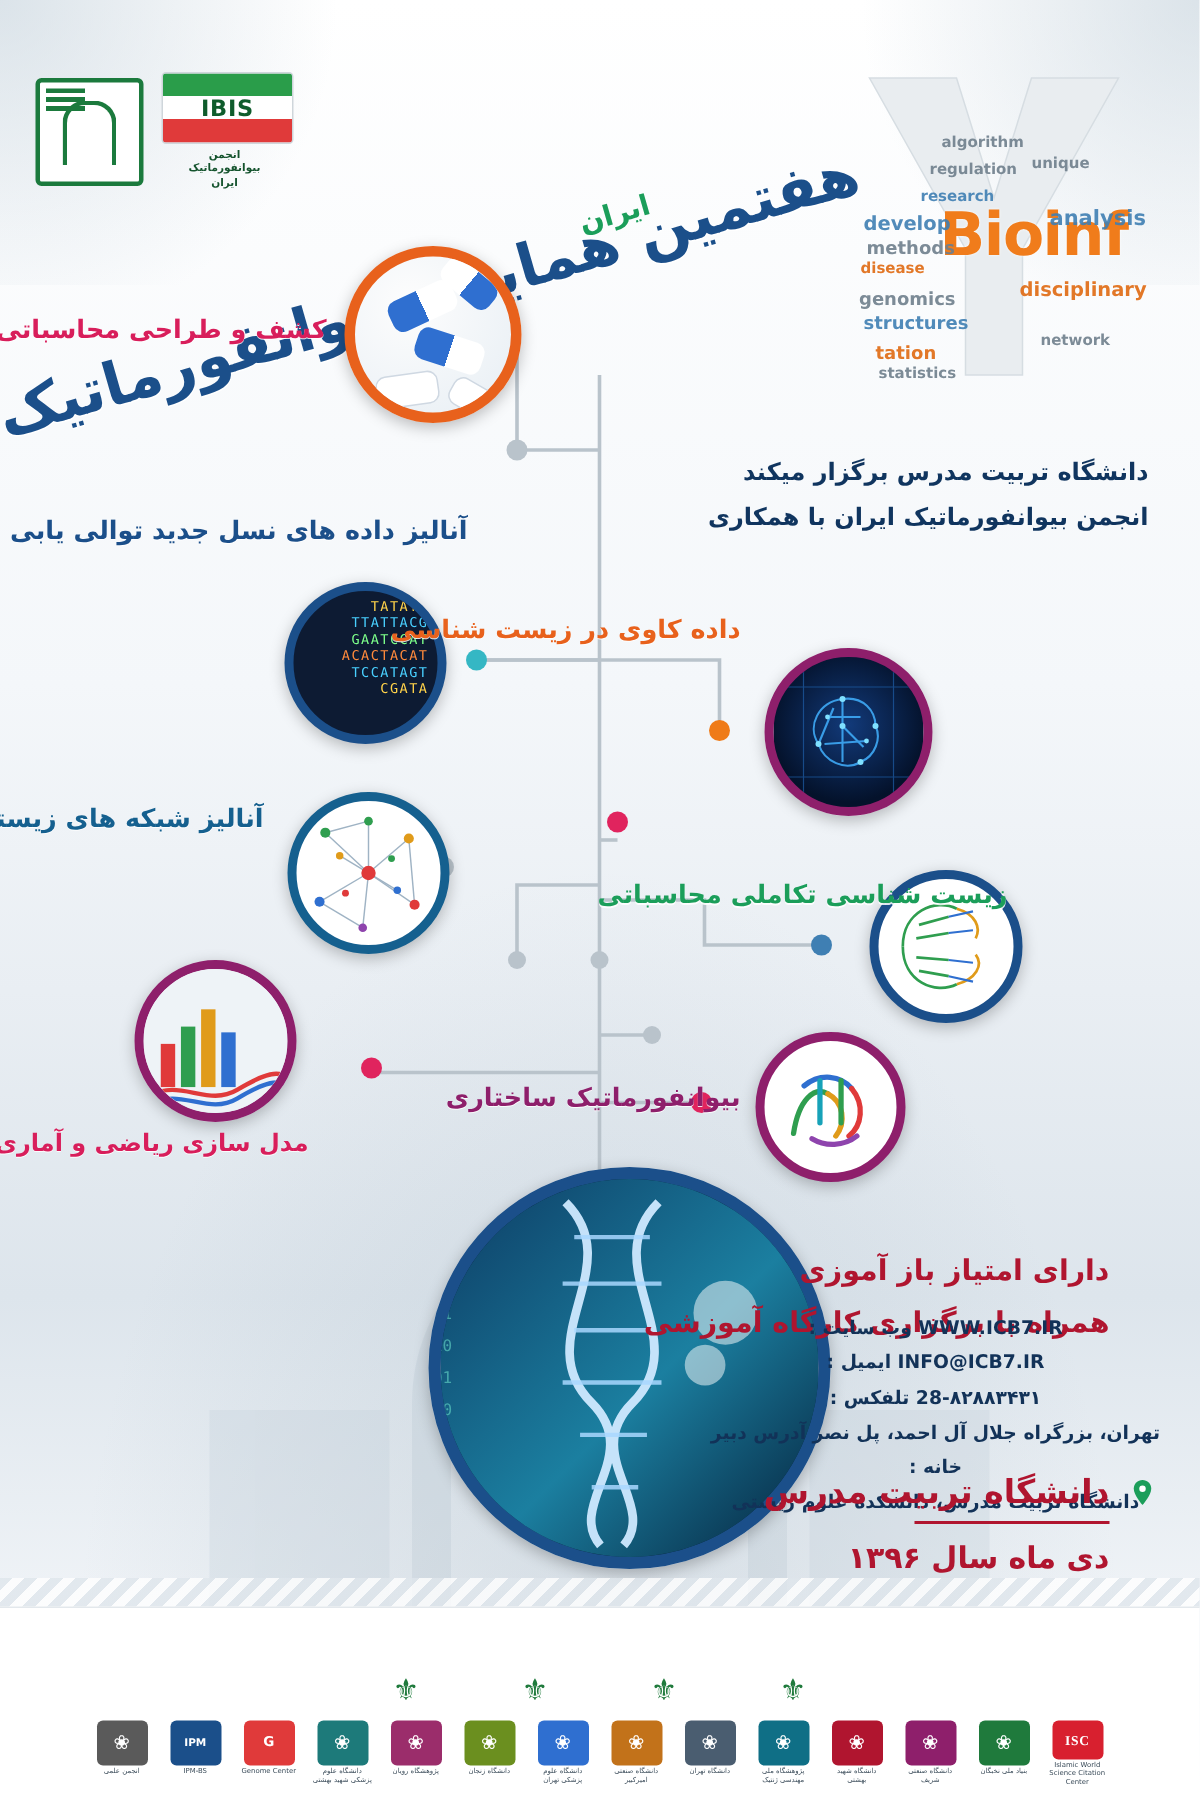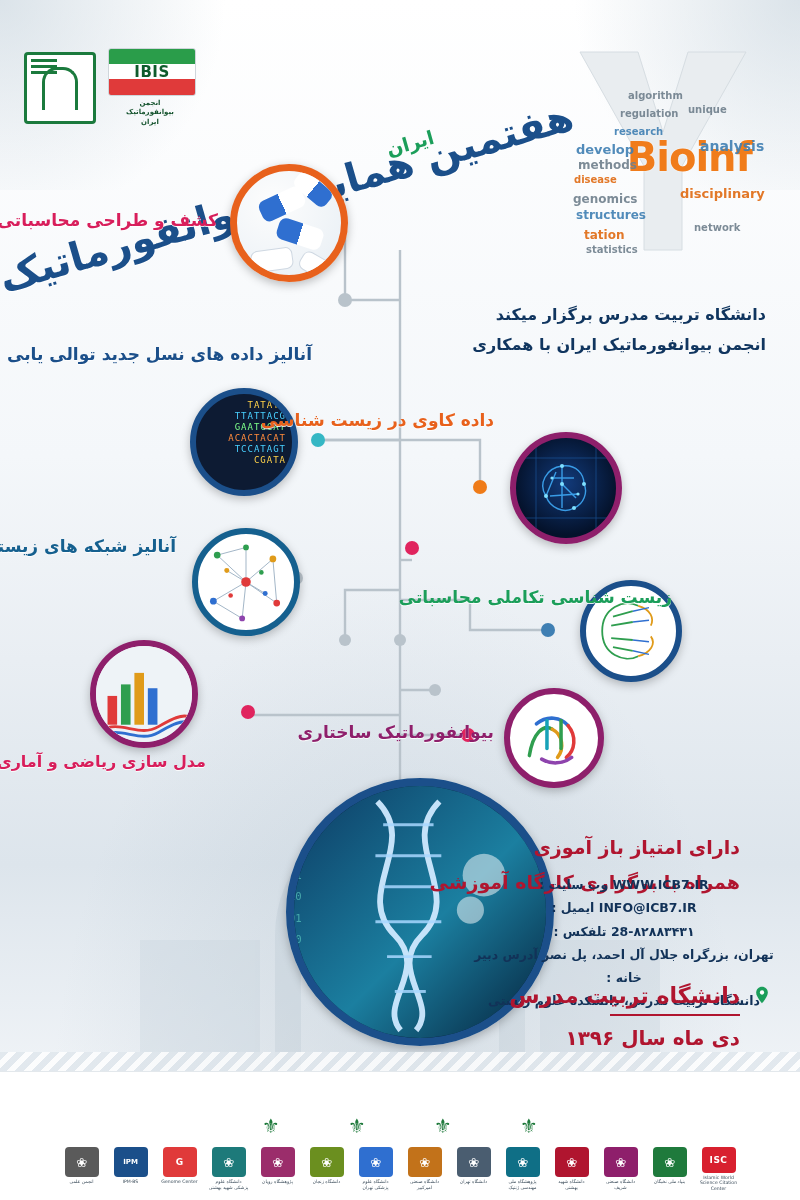--- a/index.html
+++ b/index.html
@@ -173,21 +173,21 @@
     display:flex;justify-content:center;align-items:center;gap:9px;height:62px;
   }
   .flogo{
     width:40px;height:44px;display:flex;flex-direction:column;align-items:center;justify-content:flex-start;
   }
   .flogo .mark{
     width:34px;height:30px;border-radius:4px;display:flex;align-items:center;justify-content:center;
     font-size:9px;font-weight:bold;color:#fff;overflow:hidden;
   }
   .flogo .nm{font-size:4.6px;color:#3a4b59;margin-top:2px;text-align:center;line-height:1.2;}
-  .isc{background:#d8202f;color:#fff;font-size:12px;letter-spacing:.5px;}
+  .isc{background:#d8202f;color:#fff;font-size:12px;letter-spacing:.5px;font-family:Liberation Serif, serif;}
   .hatch{
     position:absolute;left:0;bottom:128px;width:800px;height:20px;
     background:repeating-linear-gradient(135deg,#dfe6ec 0 6px,#ffffff 6px 12px);
     opacity:.8;
   }
 </style>
 </head>
 <body>
 
 <div id="poster">

